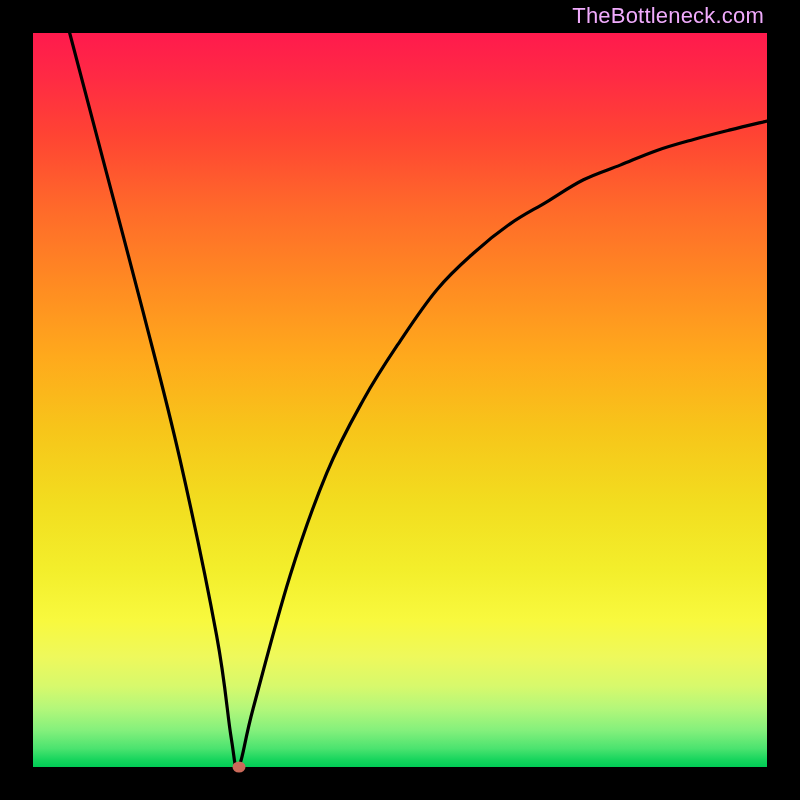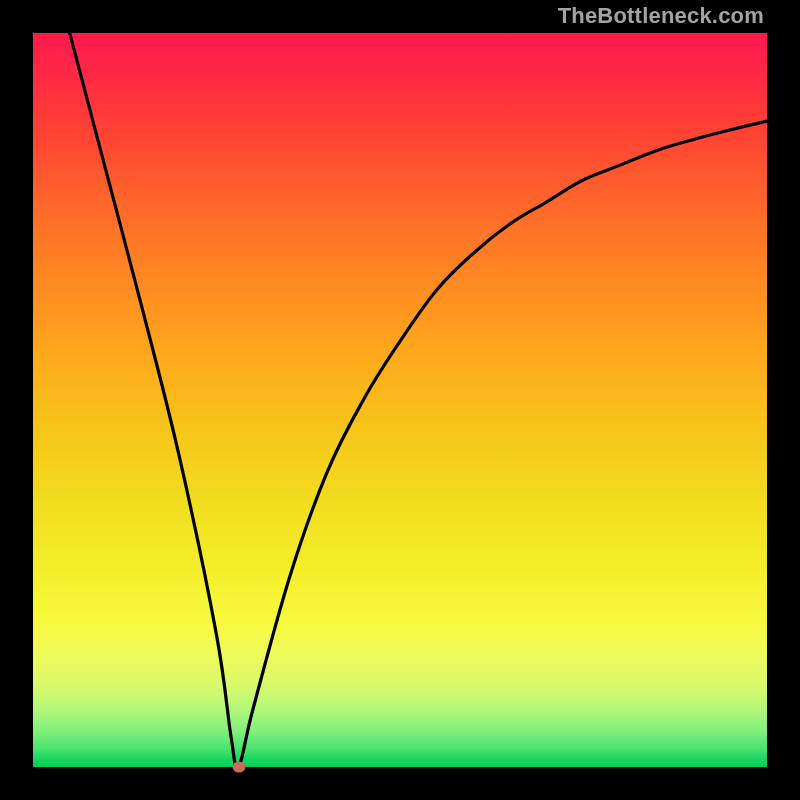--- a/index.html
+++ b/index.html
@@ -42,23 +42,23 @@
       #84f07c 95%,
       #4be36f 97.5%,
       #17d55d 99%,
       #00cc55 100%
     );
   }
   .watermark {
     position: absolute;
     top: 3px;
     right: 36px;
-    color: #a3a3a3;
+    color: #f0abfc;
     font-size: 22px;
-    font-weight: 700;
+    font-weight: 400;
     letter-spacing: 0.2px;
     user-select: none;
   }
   svg.curve {
     position: absolute;
     left: 0;
     top: 0;
     width: 734px;
     height: 734px;
   }

